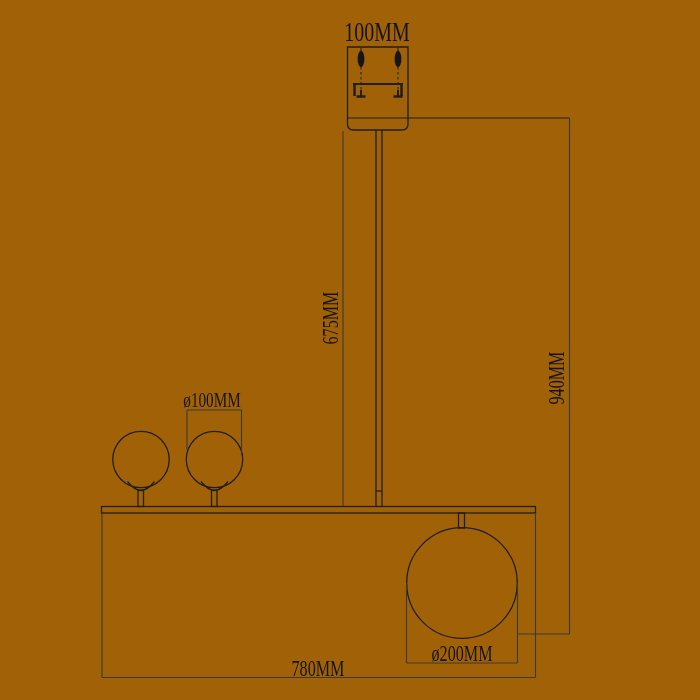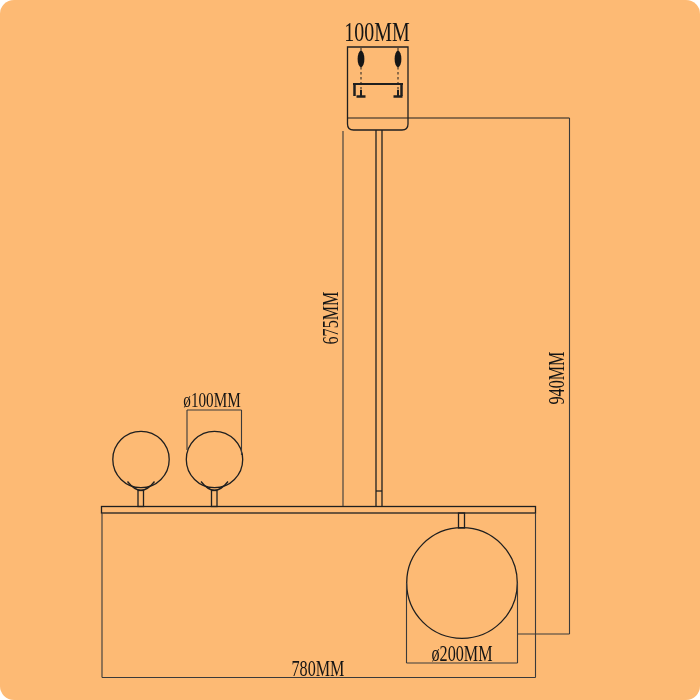--- a/index.html
+++ b/index.html
@@ -4,24 +4,23 @@
 <style>
   html, body {
     margin: 0;
     padding: 0;
     background: #ffffff;
   }
   #canvas {
     position: relative;
     width: 700px;
     height: 700px;
-    background: #fdba74;
+    background: #a16207;
     overflow: hidden;
     font-family: "Liberation Serif", "DejaVu Serif", serif;
-    border-radius: 14px;
   }
   #drawing-svg {
     position: absolute;
     left: 0;
     top: 0;
   }
   .dim-label {
     position: absolute;
     color: #141414;
     white-space: nowrap;

